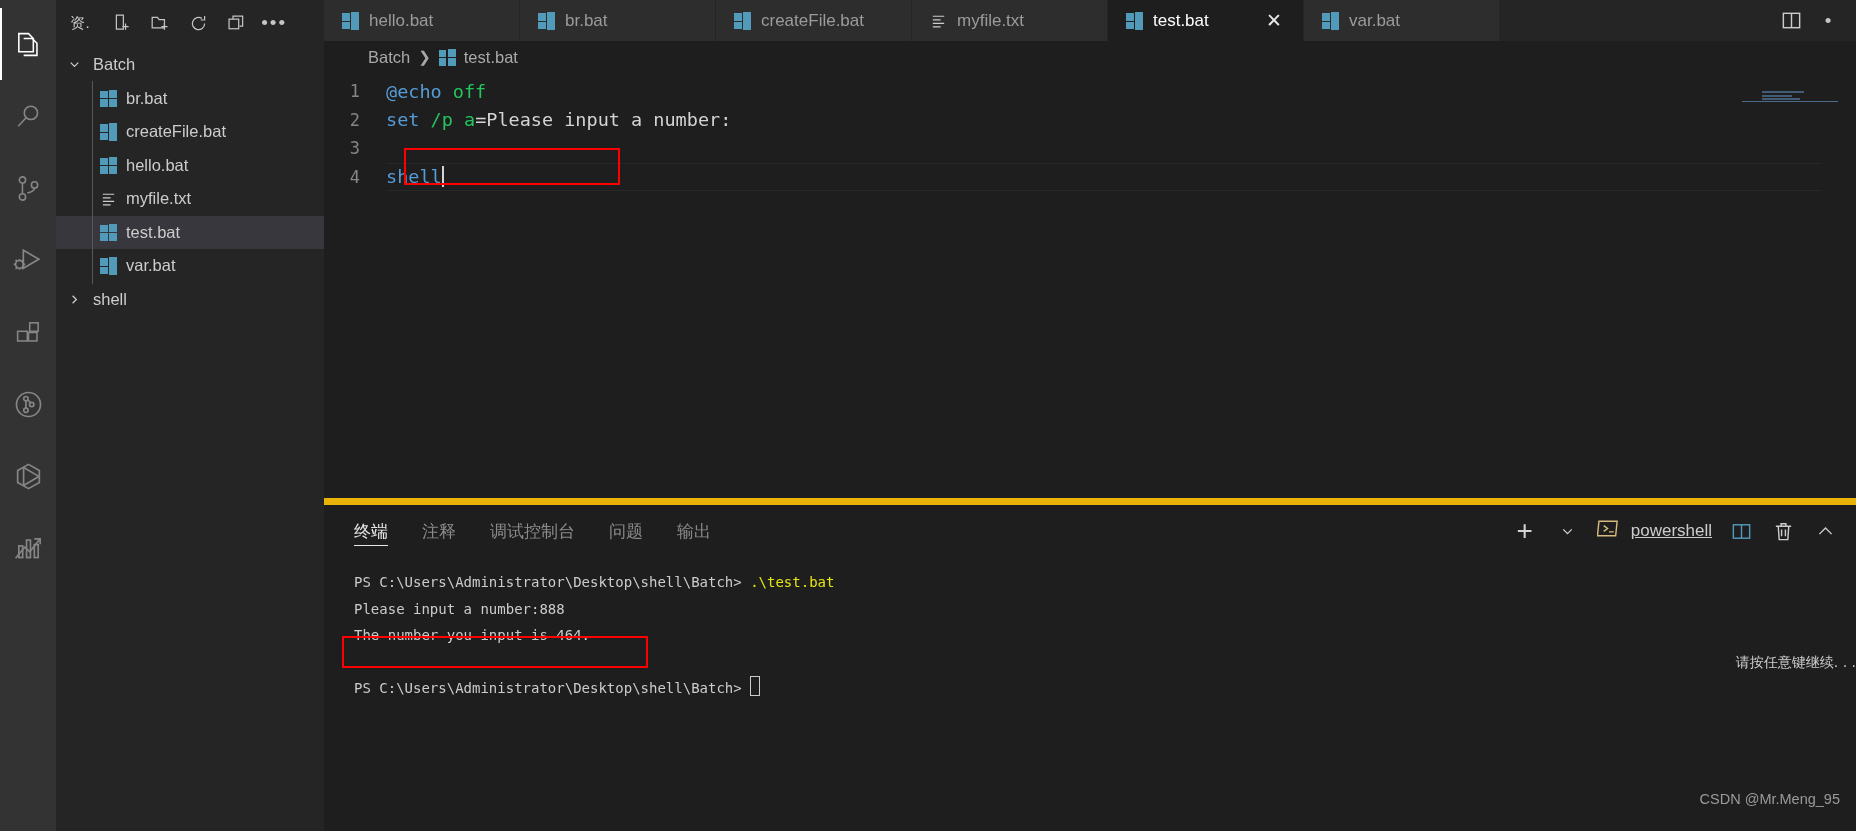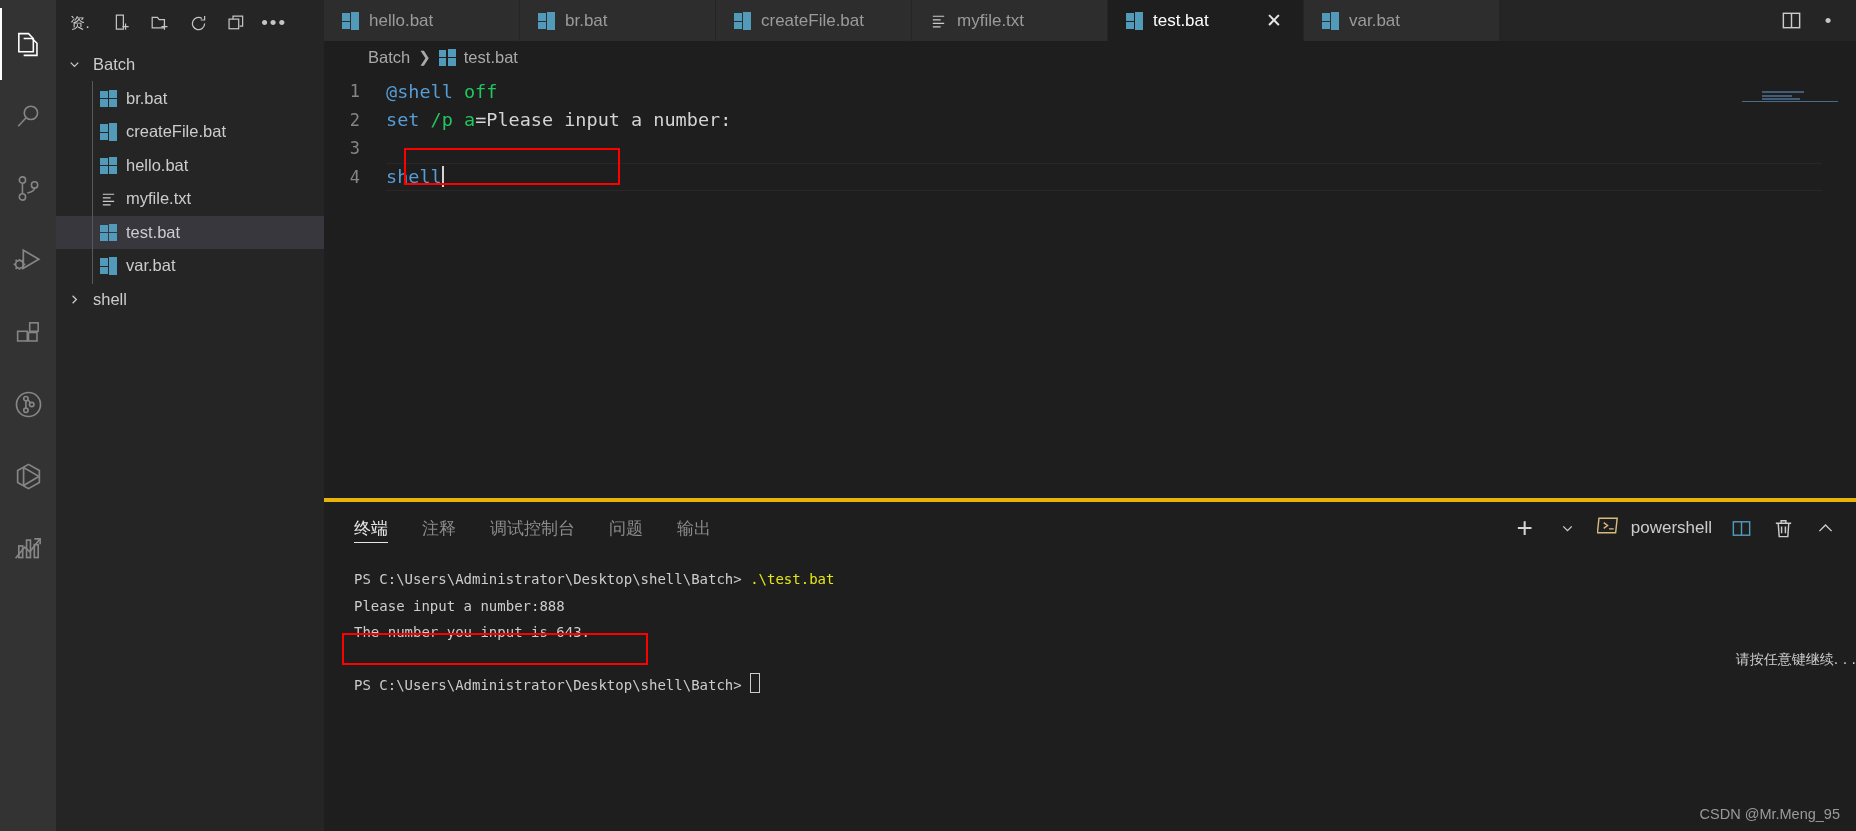--- a/index.html
+++ b/index.html
@@ -129,48 +129,48 @@
                   height: 1px; background: #4a6b8a; }
   .minimap-blob { position: absolute; right: 52px; top: 18px; width: 42px; height: 9px; }
   .minimap-blob span { display: block; height: 2px; margin-bottom: 1.5px;
                        background: #4a6b8a; opacity: .8; }
 
   
   .redbox { position: absolute; border: 2.5px solid #ff0000; pointer-events: none; }
 
   
   .panel { height: 333px; flex: 0 0 333px; background: #1e1e1e;
-           border-top: 4px solid #eab308; display: flex; flex-direction: column; }
+           border-top: 7px solid #eab308; display: flex; flex-direction: column; }
   .panel-head { height: 52px; display: flex; align-items: center; padding: 0 18px 0 30px; }
   .panel-tabs { display: flex; align-items: flex-end; gap: 34px; height: 100%; }
   .ptab { color: #8b8b8b; font-size: 17px; padding-bottom: 14px;
           position: relative; display: flex; align-items: flex-end; height: 100%; }
   .ptab.active { color: #e7e7e7; }
   .ptab.active::after {
     content: ""; position: absolute; left: 0; right: 0; bottom: 11px;
     height: 1.5px; background: #e7e7e7;
   }
   .panel-actions { margin-left: auto; display: flex; align-items: center;
                    gap: 16px; color: #cccccc; }
   .pa { display: flex; align-items: center; justify-content: center;
         width: 26px; height: 26px; }
   .pa.plus { color: #d4d4d4; font-size: 28px; font-weight: 300; width: 28px; }
   .shell-name { display: flex; align-items: center; gap: 11px; font-size: 17px;
-                color: #cccccc; }
+                color: #cccccc; text-decoration: underline; }
 
   .terminal { flex: 1 1 auto; padding: 12px 0 0 30px; position: relative;
               font-family: "DejaVu Sans Mono", "Liberation Mono", monospace;
               font-size: 14px; color: #cccccc; line-height: 26.5px; }
   .term-line { white-space: pre; }
   .t-yellow { color: #e5e510; }
   .t-cjk { font-family: "DejaVu Sans", sans-serif; text-align: right; }
   .term-caret { display: inline-block; width: 10px; height: 20px;
                 border: 1.5px solid #cccccc; vertical-align: -3px; }
 
-  .watermark { position: absolute; right: 16px; bottom: 9px; color: #9a9a9a;
+  .watermark { position: absolute; right: 16px; bottom: 24px; color: #9a9a9a;
                font-size: 14.5px; }
 </style>
 </head>
 <body>
 
 <div class="app">
 
   <div class="activitybar">
     <div class="act-item active">
       <span>
@@ -439,21 +439,21 @@
     <div class="code">
       <div class="minimap-blob">
         <span></span>
           <span style="width:30px"></span>
           <span style="width:38px"></span>
       </div>
       <div class="minimap-line"></div>
 
       <div class="code-line" style="margin-top:4px">
         <span class="ln">1</span>
-        <span class="src"><span class="kw">@shell</span> <span class="var">off</span></span>
+        <span class="src"><span class="kw">@echo</span> <span class="var">off</span></span>
       </div>
       <div class="code-line">
         <span class="ln">2</span>
         <span class="src"><span class="kw">set</span> <span class="var">/p</span> <span class="var">a</span>=Please input a number:</span>
       </div>
       <div class="code-line">
         <span class="ln">3</span>
       </div>
       <div class="code-line" style="position:relative">
         <div class="cur-line-border"></div>
@@ -506,21 +506,21 @@
             <svg width="21" height="21" viewBox="0 0 24 24" fill="none" stroke="currentColor" stroke-width="1.6">
                 <path d="M5 15l7-7 7 7"></path>
               </svg>
           </span>
         </div>
       </div>
 
       <div class="terminal">
         <div class="term-line"><span>PS C:\Users\Administrator\Desktop\shell\Batch&gt; </span><span class="t-yellow">.\test.bat</span></div>
         <div class="term-line">Please input a number:888</div>
-        <div class="term-line">The number you input is 643.</div>
+        <div class="term-line">The number you input is 464.</div>
         <div class="term-line t-cjk">请按任意键继续. . .</div>
         <div class="term-line"><span>PS C:\Users\Administrator\Desktop\shell\Batch&gt; </span><span class="term-caret"></span></div>
 
         <div class="redbox" style="left:18px; top:79px; width:306px; height:32px;"></div>
       </div>
     </div>
 
     <div class="watermark">CSDN @Mr.Meng_95</div>
   </div>
 </div>

